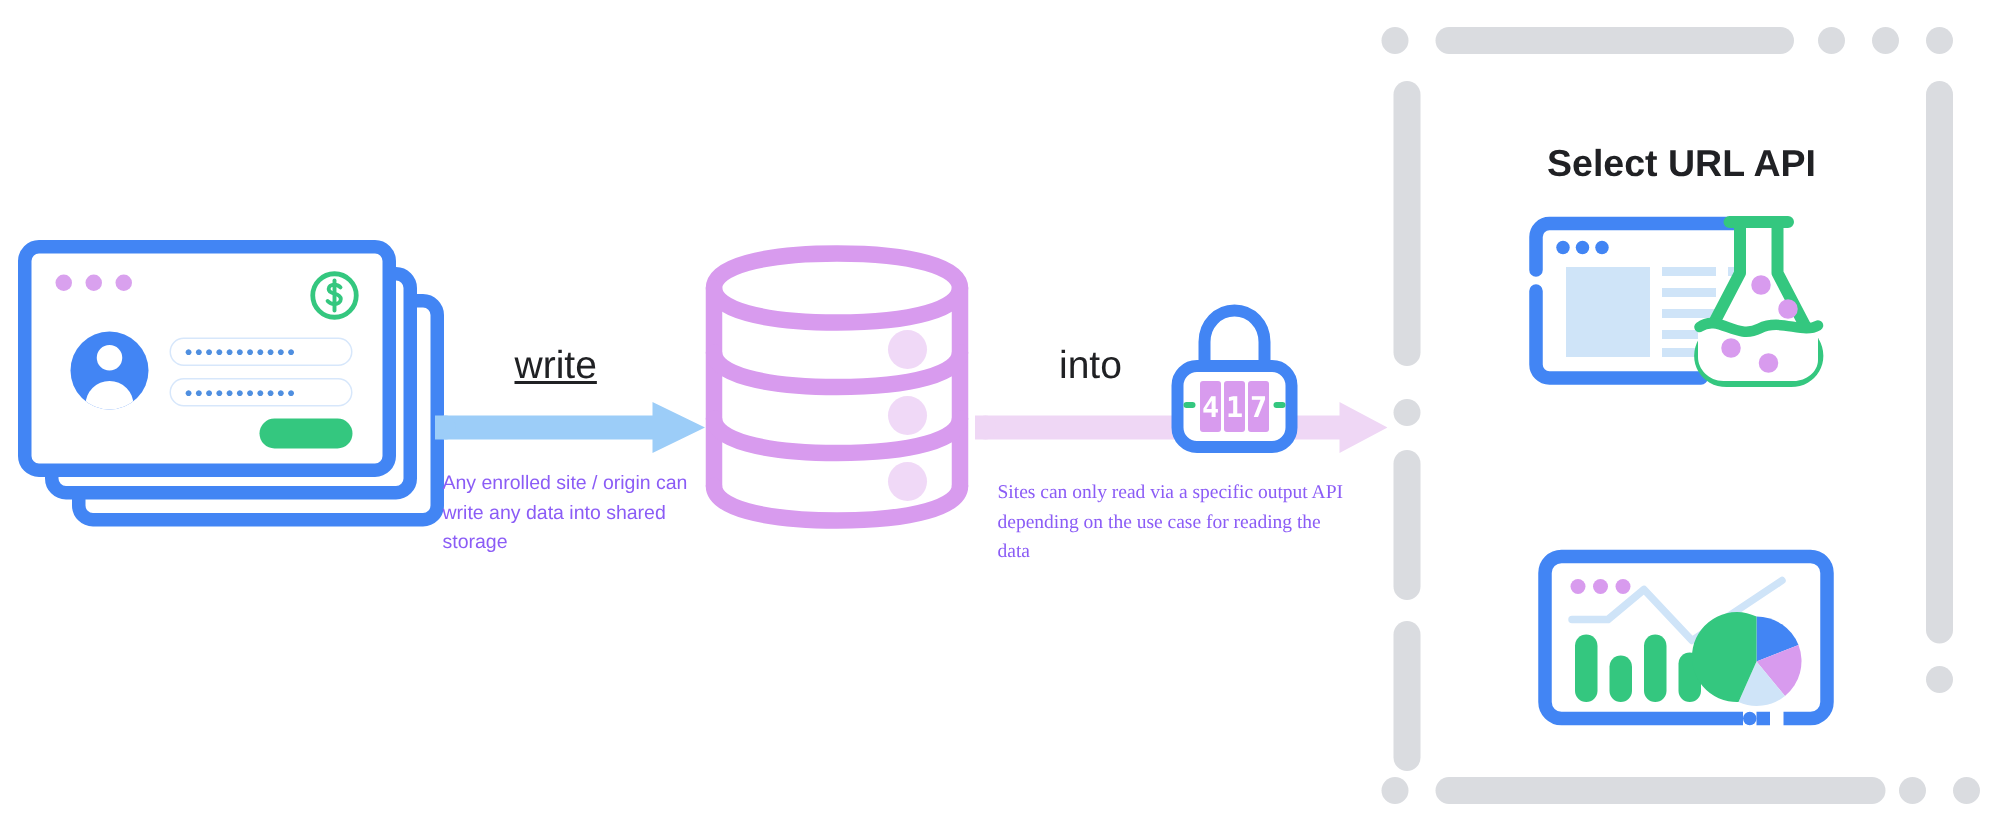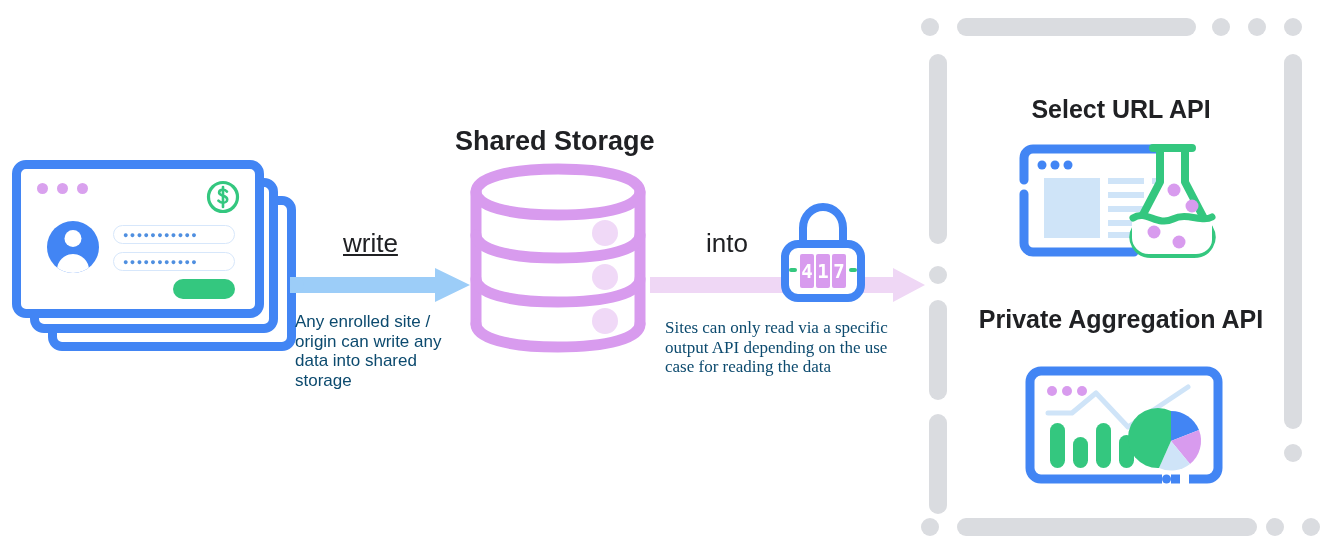--- a/index.html
+++ b/index.html
@@ -77,23 +77,23 @@
     font-size: 26px;
     font-weight: 400;
     color: #202124;
     white-space: nowrap;
   }
   #write-label { left: 343px; top: 228px; text-decoration: underline; }
   #read-label  { left: 706px; top: 228px; }
 
   .caption {
     position: absolute;
-    font-size: 17px;
+    font-size: 13px;
     line-height: 19.5px;
-    color: #0c4a6e;
+    color: #8b5cf6;
     white-space: pre-line;
   }
   #write-caption { left: 295px; top: 312px; width: 178px; }
   #read-caption  { left: 665px; top: 318px; width: 240px; font-family: Liberation Serif, serif; }
 
   
   #shared-title {
     position: absolute; left: 455px; top: 126px;
     font-size: 27px; font-weight: 700; color: #202124; white-space: nowrap;
   }
@@ -162,21 +162,20 @@
 
   <div class="abs" style="left:290px; top:266px; width:180px; height:38px;">
     <svg viewBox="0 0 180 38" width="180" height="38">
       <path d="M0 11 L145 11 L145 2 L180 19 L145 36 L145 27 L0 27 Z" fill="#9ccdf8"></path>
       <rect x="0" y="11" width="14" height="16" rx="8" fill="#9ccdf8"></rect>
     </svg>
   </div>
   <div id="write-label" class="flow-label">write</div>
   <div id="write-caption" class="caption">Any enrolled site / origin can write any data into shared storage</div>
 
-  <div id="shared-title">Shared Storage</div>
 
   <div id="cylinder" class="abs">
     <svg viewBox="0 0 180 190" width="180" height="190">
       <g fill="none" stroke="#d89bee" stroke-width="11" stroke-linecap="round">
 
         <path d="M90 6 C40 6 8 15 8 29 C8 43 40 52 90 52 C140 52 172 43 172 29 C172 15 140 6 90 6"></path>
 
         <path d="M8 29 L8 161"></path>
         <path d="M172 29 L172 161"></path>
 
@@ -281,21 +280,20 @@
         <path d="M117 78 C130 69 141 87 157 79 C171 72 186 83 196 77" fill="none" stroke="#34c77f" stroke-width="7" stroke-linecap="round"></path>
         <g fill="#d89bee">
           <circle cx="158" cy="50" r="6.5"></circle>
           <circle cx="176" cy="66" r="6.5"></circle>
           <circle cx="138" cy="92" r="6.5"></circle>
           <circle cx="163" cy="102" r="6.5"></circle>
         </g>
       </svg>
     </div>
 
-    <div id="private-agg-title" class="panel-title">Private Aggregation API</div>
 
     <div id="private-agg-icon" class="abs">
       <svg viewBox="0 0 200 125" width="200" height="125">
         <rect x="6" y="6" width="188" height="108" rx="11" fill="#ffffff" stroke="#4285f4" stroke-width="9"></rect>
 
         <g fill="#ffffff">
           <rect x="138" y="108" width="9" height="12"></rect>
           <rect x="156" y="108" width="9" height="12"></rect>
         </g>
         <circle cx="142.5" cy="114" r="4.5" fill="#4285f4"></circle>

